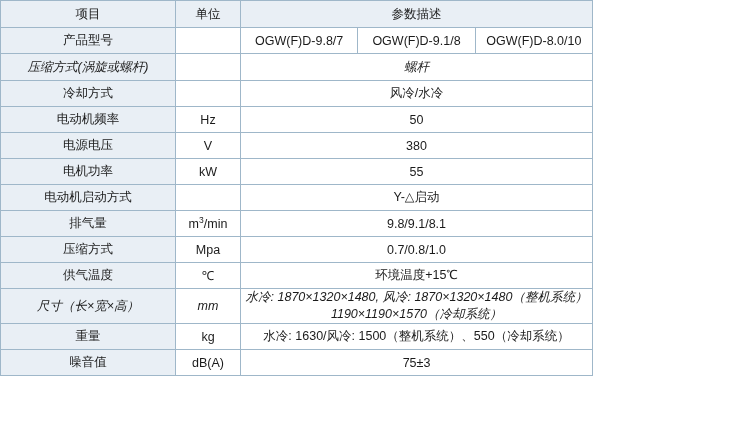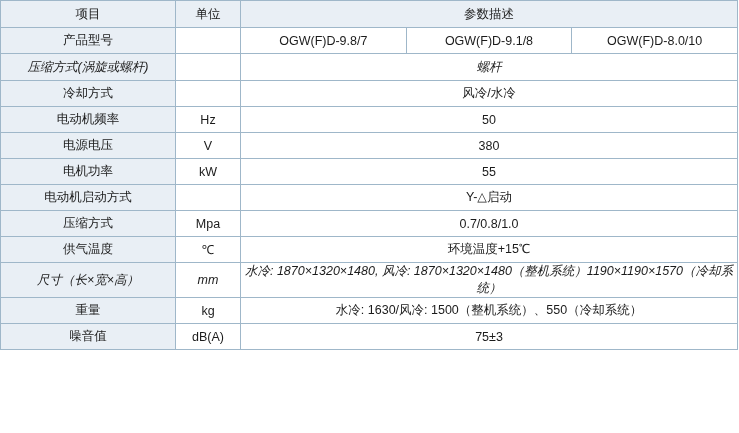--- a/index.html
+++ b/index.html
@@ -8,21 +8,21 @@
     background: #ffffff;
   }
   body {
     font-family: "Liberation Sans", sans-serif;
     width: 739px;
     height: 433px;
     overflow: hidden;
   }
   table.spec {
     border-collapse: collapse;
-    width: 738px;
+    width: 593px;
     margin: 0;
     table-layout: fixed;
   }
   table.spec td, table.spec th {
     border: 1px solid #9fb7c9;
     font-size: 12.5px;
     color: #1b1b1b;
     text-align: center;
     vertical-align: middle;
     padding: 0 2px;
@@ -116,20 +116,25 @@
       <td class="unit">kW</td>
       <td class="val-cell" colspan="3">55</td>
     </tr>
 
     <tr class="row">
       <td class="lbl">电动机启动方式</td>
       <td class="unit"></td>
       <td class="val-cell" colspan="3">Y-△启动</td>
     </tr>
 
+    <tr class="row">
+      <td class="lbl">排气量</td>
+      <td class="unit">m<span class="sub">3</span>/min</td>
+      <td class="val-cell" colspan="3">9.8/9.1/8.1</td>
+    </tr>
 
     <tr class="row">
       <td class="lbl">压缩方式</td>
       <td class="unit">Mpa</td>
       <td class="val-cell" colspan="3">0.7/0.8/1.0</td>
     </tr>
 
     <tr class="row">
       <td class="lbl">供气温度</td>
       <td class="unit">℃</td>

